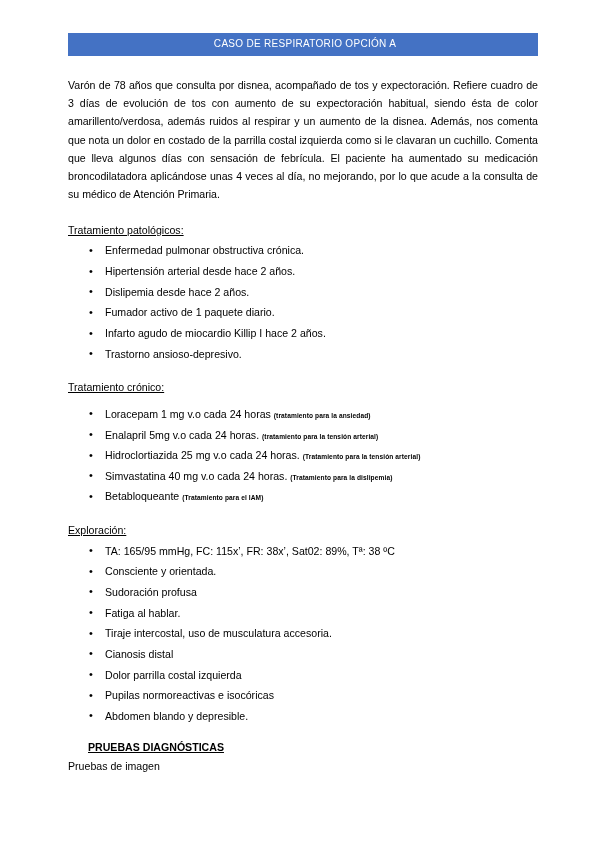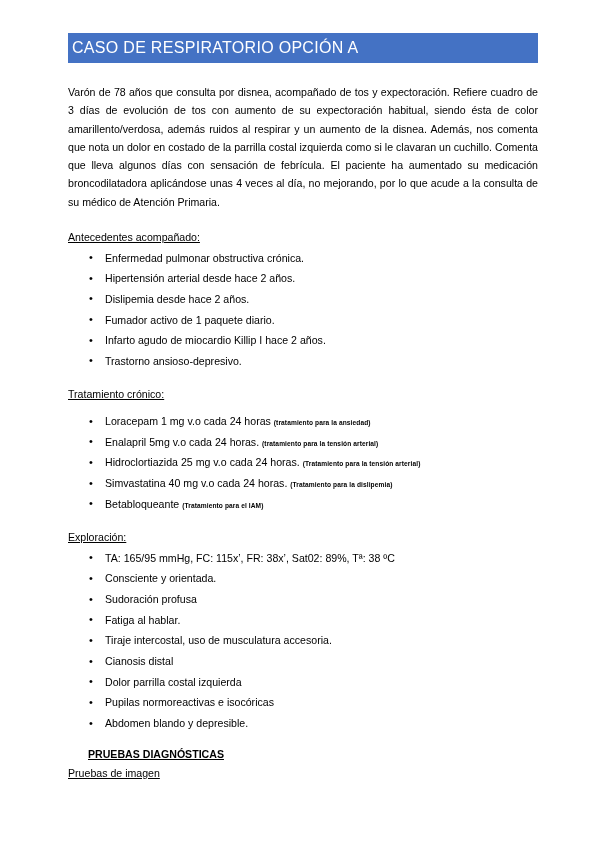--- a/index.html
+++ b/index.html
@@ -25,22 +25,22 @@
     position: absolute;
     left: 68px;
     top: 33px;
     width: 470px;
   }
 
   
   .banner {
     background: #4472c4;
     color: #ffffff;
-    text-align: left;
-    font-size: 16px;
+    text-align: center;
+    font-size: 10px;
     letter-spacing: 0.3px;
     padding: 5px 0 6px 4px;
     margin-bottom: 20px;
     line-height: 1.2;
   }
 
   
   .para {
     font-size: 10.6px;
     line-height: 1.72;
@@ -59,21 +59,20 @@
     font-size: 10.6px;
     line-height: 1.6;
     font-weight: bold;
     text-decoration: underline;
     margin: 0;
     padding-left: 20px;
   }
   .heading-sub {
     font-size: 10.6px;
     line-height: 1.6;
-    text-decoration: underline;
     margin: 2px 0 4px 0;
   }
 
   
   ul.bullets {
     list-style: none;
     margin: 0 0 16px 0;
     padding: 0;
   }
   ul.bullets.tight { margin-bottom: 14px; }
@@ -104,21 +103,21 @@
 </head>
 <body>
 
 <div class="page">
   <div class="content">
 
     <div class="banner">CASO DE RESPIRATORIO OPCIÓN A</div>
 
     <p class="para">Varón de 78 años que consulta por disnea, acompañado de tos y expectoración. Refiere cuadro de 3 días de evolución de tos con aumento de su expectoración habitual, siendo ésta de color amarillento/verdosa, además ruidos al respirar y un aumento de la disnea. Además, nos comenta que nota un dolor en costado de la parrilla costal izquierda como si le clavaran un cuchillo. Comenta que lleva algunos días con sensación de febrícula.  El paciente ha aumentado su medicación broncodilatadora aplicándose unas 4 veces al día, no mejorando, por lo que acude a la consulta de su médico de Atención Primaria.</p>
 
-    <div class="heading">Antecedentes acompañado:</div>
+    <div class="heading">Tratamiento patológicos:</div>
     <ul class="bullets">
       <li>Enfermedad pulmonar obstructiva crónica.</li>
       <li>Hipertensión arterial desde hace 2 años.</li>
       <li>Dislipemia desde hace 2 años.</li>
       <li>Fumador activo de 1 paquete diario.</li>
       <li>Infarto agudo de miocardio Killip I hace 2 años.</li>
       <li>Trastorno ansioso-depresivo.</li>
     </ul>
 
     <div class="heading">Tratamiento crónico:</div>

